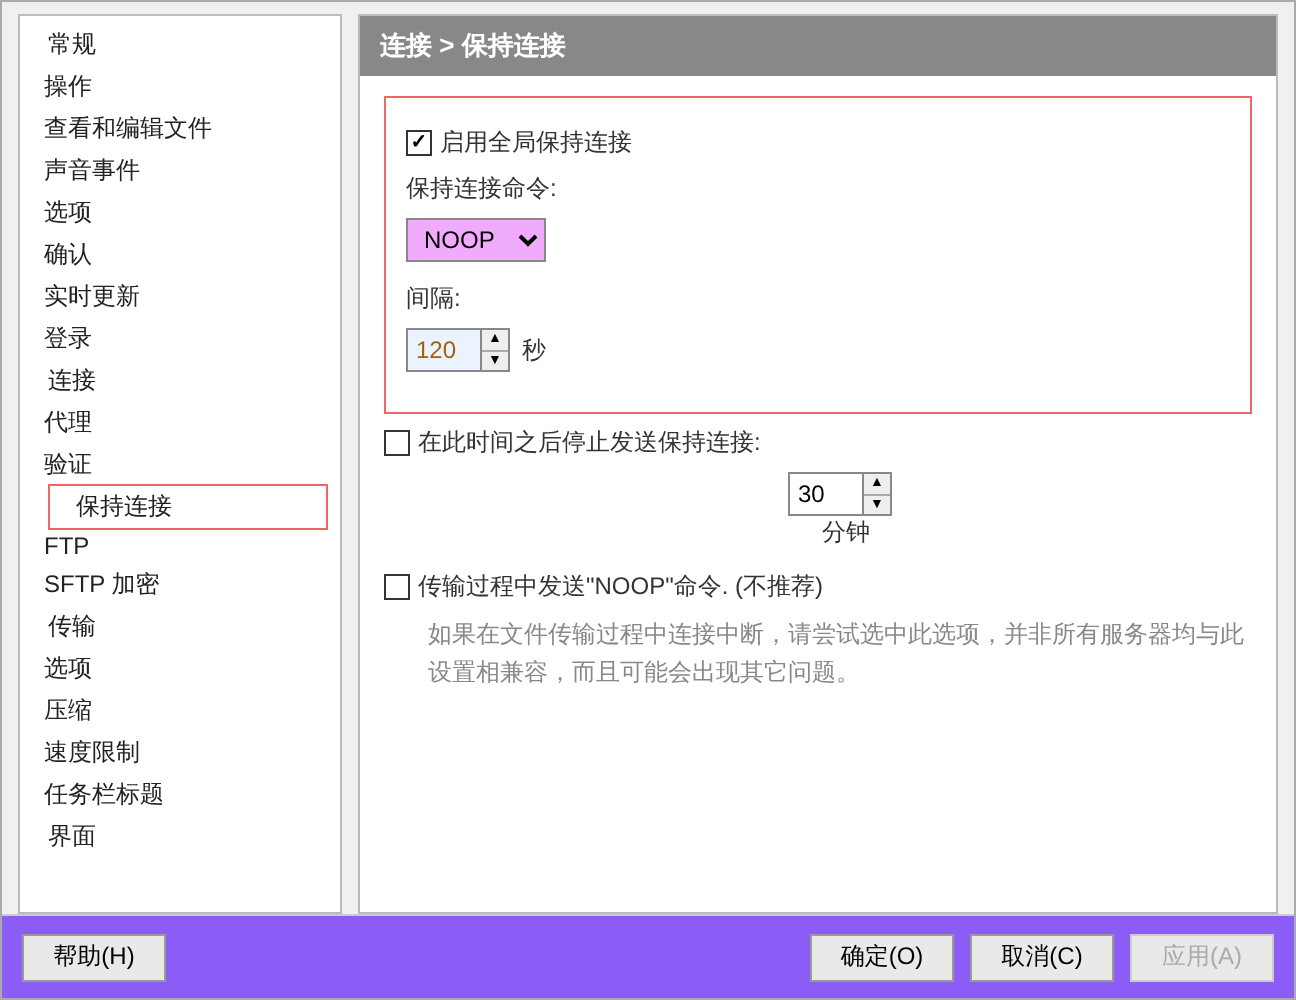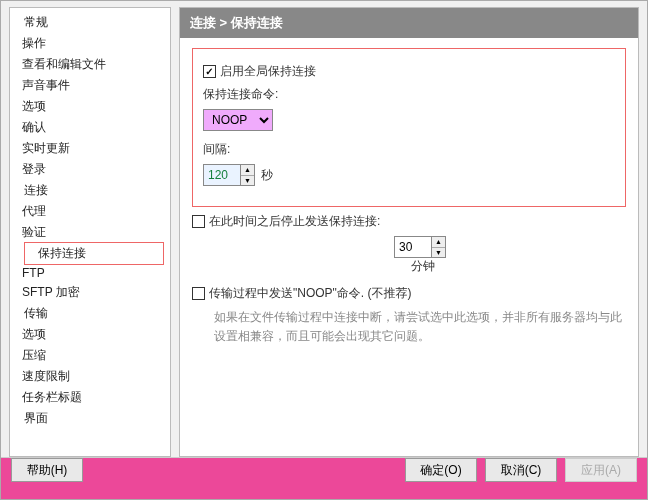--- a/index.html
+++ b/index.html
@@ -19,26 +19,26 @@
   .highlight-box { border: 1px solid #e66; padding: 8px 10px 14px 10px; margin-bottom: 6px; }
   .row { display: flex; align-items: center; margin: 6px 0; }
   .row.indented { padding-left: 22px; flex-direction: column; }
   .label { color: #333; }
   .chk { margin-right: 4px; width: 13px; height: 13px; border: 1px solid #333; display: inline-flex; align-items: center; justify-content: center; font-size: 10px; line-height: 10px; background: #fff; }
   .chk.checked::after { content: "✓"; color: #000; font-weight: bold; }
   select, input.num { border: 1px solid #888; background: #f0abfc; padding: 2px 4px; font-size: 12px; }
   select { width: 70px; height: 22px; }
   .numwrap { display: inline-flex; align-items: stretch; border: 1px solid #888; height: 22px; background: #fff; }
   .numwrap input { border: none; width: 36px; padding: 0 4px; font-size: 12px; outline: none; }
-  .numwrap.hl input { color: #15803d; background: #eaf3ff; }
+  .numwrap.hl input { color: #a16207; background: #eaf3ff; }
   .spin { display: flex; flex-direction: column; width: 14px; border-left: 1px solid #888; }
   .spin div { flex:1; font-size: 7px; display:flex; align-items:center; justify-content:center; background:#eee; cursor:pointer; border-bottom:1px solid #aaa; }
   .spin div:last-child { border-bottom:none; }
   .hint { color: #888; margin-left: 22px; margin-top: 4px; line-height: 1.6; }
-  .footer { height: 42px; display: flex; padding: 0 10px; gap: 8px; border-top: 1px solid #ccc; background: #ec4899; }
+  .footer { height: 42px; display: flex; align-items: center; padding: 0 10px; gap: 8px; border-top: 1px solid #ccc; background: #8b5cf6; }
   .footer .spacer { flex: 1; }
   .btn { min-width: 72px; height: 24px; border: 1px solid #999; background: #e9e9e9; cursor: pointer; padding: 0 10px; }
   .btn.disabled { color: #aaa; border-color: #ccc; cursor: default; }
 </style>
 </head>
 <body>
 
 <div class="window">
   <div class="body">
     <div class="tree" id="tree">

